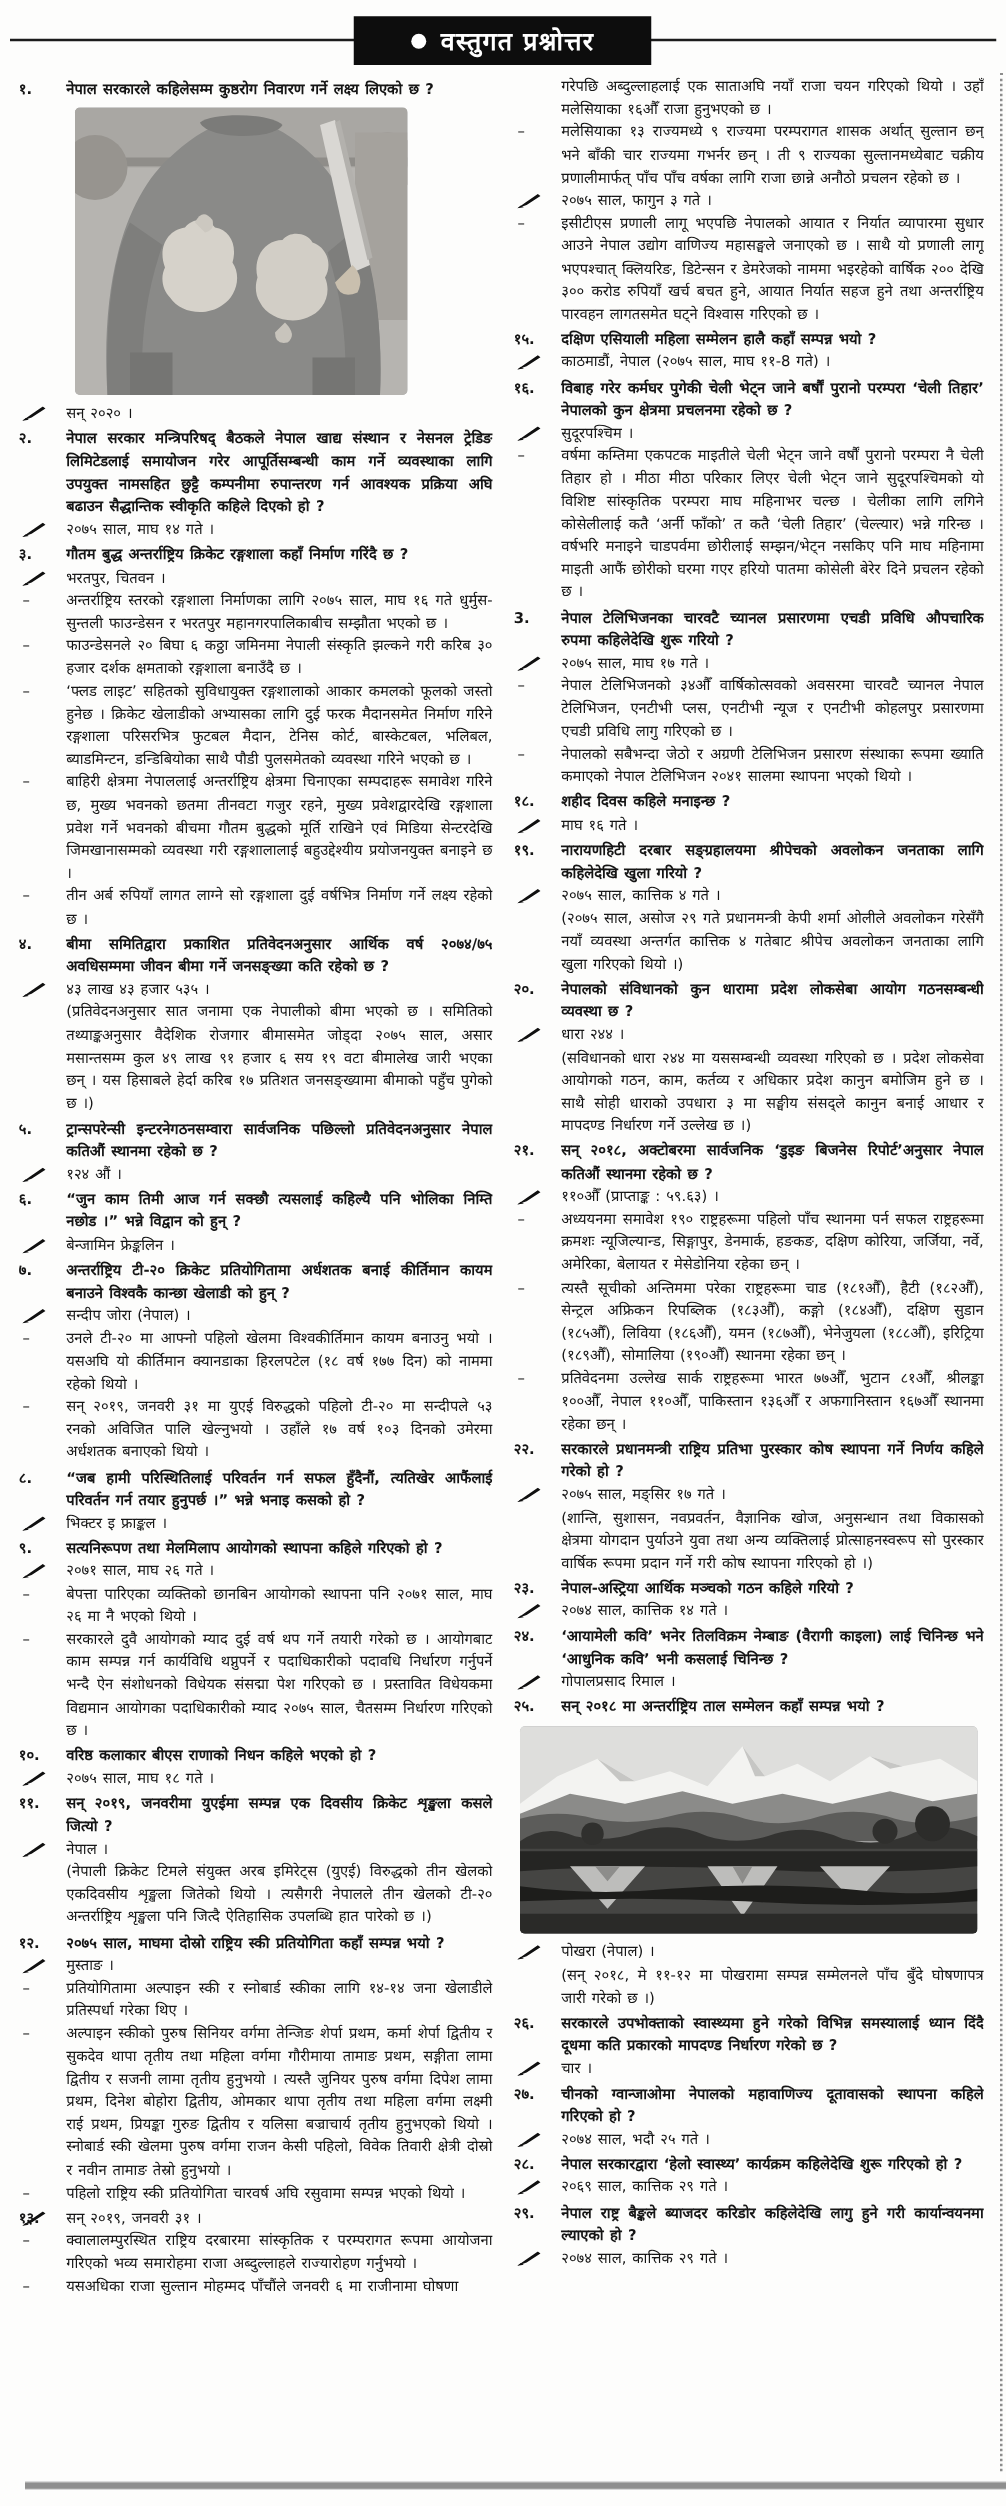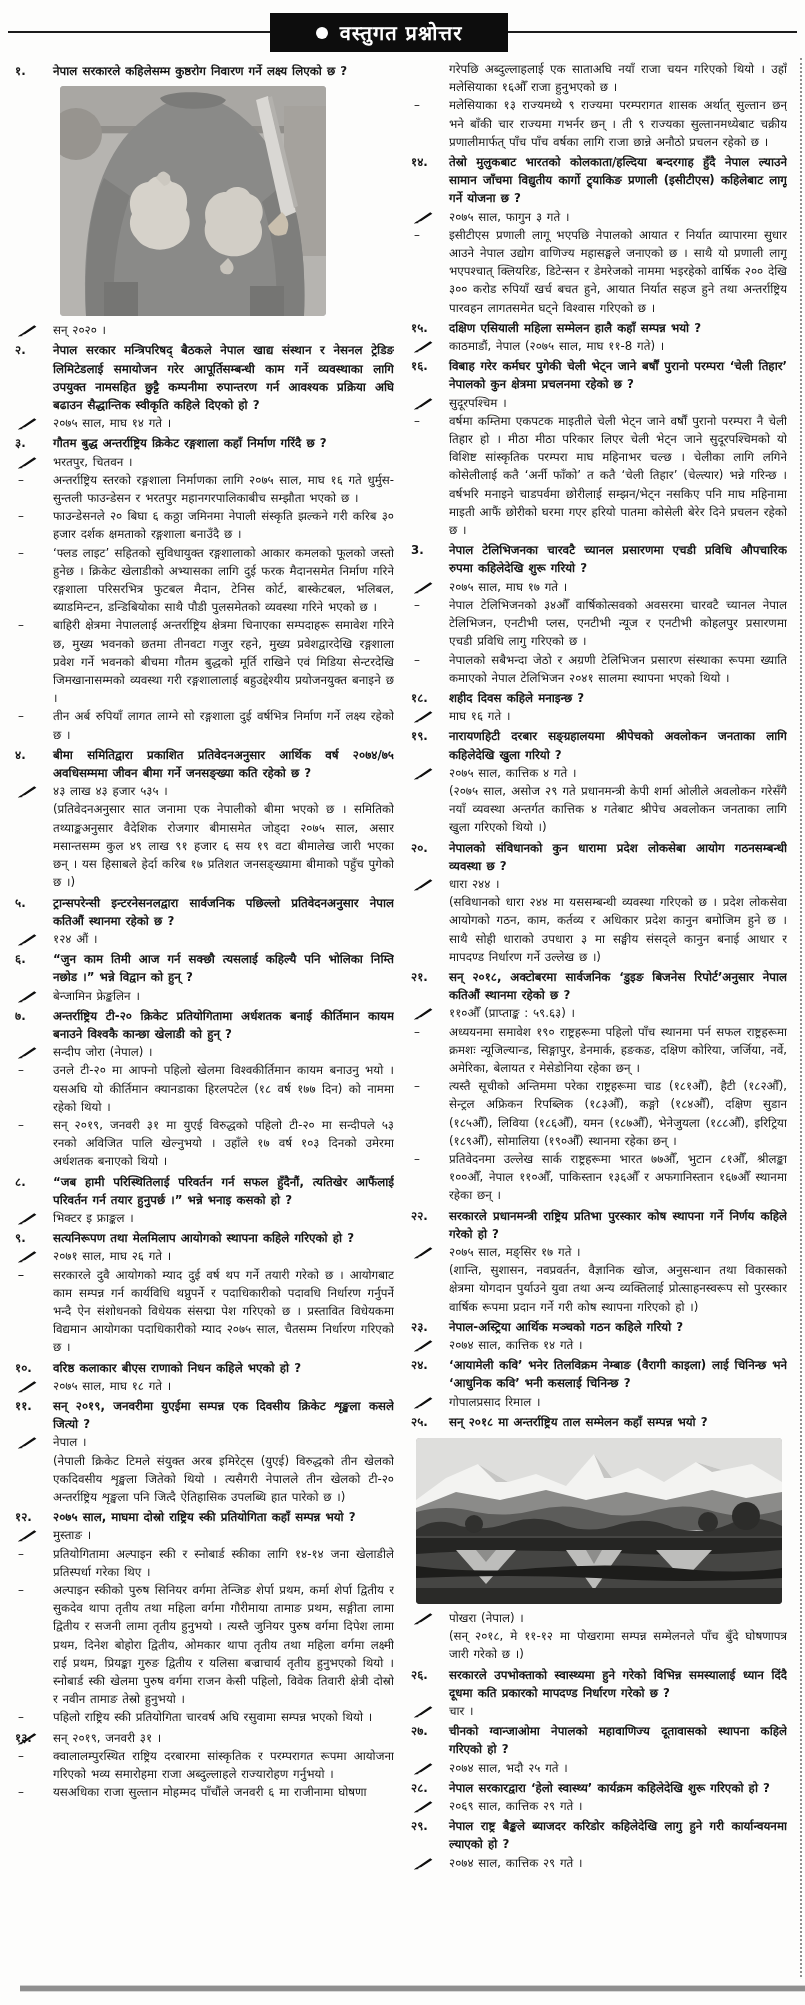--- a/index.html
+++ b/index.html
@@ -1,19 +1,19 @@
 <!DOCTYPE html>
 <html><head>
 <meta charset="utf-8">
 <style>
   html,body{margin:0;padding:0;background:#e9e9e9;}
   .page{position:relative;width:805px;height:2005px;background:#fdfdfc;overflow:hidden;
         color:#151515;font-family:"DejaVu Sans","Liberation Sans",sans-serif;}
   .top-rule{position:absolute;left:8px;right:8px;top:31px;height:2px;background:#1c1c1c;}
-  .header-box{position:absolute;left:270px;top:13px;width:238px;height:39px;background:#0d0d0d;
+  .header-box{position:absolute;left:283px;top:13px;width:238px;height:39px;background:#0d0d0d;
               display:flex;align-items:center;justify-content:center;gap:12px;}
   .header-bullet{width:12px;height:12px;border-radius:50%;background:#ffffff;flex:0 0 auto;}
   .page-title{color:#ffffff;font-size:20px;font-weight:700;letter-spacing:1px;white-space:nowrap;}
   .cols{position:absolute;top:60px;left:14px;width:779px;height:1914px;display:flex;gap:16px;}
   .col{overflow:hidden;height:100%;}
   .col-left{width:380px;}
   .col-right{width:377px;}
   .item{position:relative;padding-left:39px;font-size:11.8px;line-height:18.2px;text-align:justify;}
   .item .txt{word-spacing:1px;}
   .q{font-weight:700;margin-top:2px;}
@@ -111,21 +111,21 @@
         <div class="item a">
     <span class="marker"><svg class="pen" viewBox="0 0 22 13" aria-hidden="true">
               <path d="M0.6 12.5 L8.6 9.8 L20.6 1.9 L18.3 0.2 L7.3 7.9 Z"></path>
               <path d="M0.6 12.5 L6.2 11.8 L3.6 10.2 Z"></path>
             </svg></span><span class="txt">४३ लाख ४३ हजार ५३५ ।</span>
   </div>
         <div class="item n">
     <span class="txt">(प्रतिवेदनअनुसार सात जनामा एक नेपालीको बीमा भएको छ । समितिको तथ्याङ्कअनुसार वैदेशिक रोजगार बीमासमेत जोड्दा २०७५ साल, असार मसान्तसम्म कुल ४९ लाख ९१ हजार ६ सय १९ वटा बीमालेख जारी भएका छन् । यस हिसाबले हेर्दा करिब १७ प्रतिशत जनसङ्ख्यामा बीमाको पहुँच पुगेको छ ।)</span>
   </div>
         <div class="item q">
-    <span class="num">५.</span><span class="txt">ट्रान्सपरेन्सी इन्टरनेसनलद्वारा सार्वजनिक पछिल्लो प्रतिवेदनअनुसार नेपाल कतिऔं स्थानमा रहेको छ ?</span>
+    <span class="num">५.</span><span class="txt">ट्रान्सपरेन्सी इन्टरनेगठनसम्वारा सार्वजनिक पछिल्लो प्रतिवेदनअनुसार नेपाल कतिऔं स्थानमा रहेको छ ?</span>
   </div>
         <div class="item a">
     <span class="marker"><svg class="pen" viewBox="0 0 22 13" aria-hidden="true">
               <path d="M0.6 12.5 L8.6 9.8 L20.6 1.9 L18.3 0.2 L7.3 7.9 Z"></path>
               <path d="M0.6 12.5 L6.2 11.8 L3.6 10.2 Z"></path>
             </svg></span><span class="txt">१२४ औं ।</span>
   </div>
         <div class="item q">
     <span class="num">६.</span><span class="txt">“जुन काम तिमी आज गर्न सक्छौ त्यसलाई कहिल्यै पनि भोलिका निम्ति नछोड ।” भन्ने विद्वान को हुन् ?</span>
   </div>
@@ -162,21 +162,21 @@
         <div class="item q">
     <span class="num">९.</span><span class="txt">सत्यनिरूपण तथा मेलमिलाप आयोगको स्थापना कहिले गरिएको हो ?</span>
   </div>
         <div class="item a">
     <span class="marker"><svg class="pen" viewBox="0 0 22 13" aria-hidden="true">
               <path d="M0.6 12.5 L8.6 9.8 L20.6 1.9 L18.3 0.2 L7.3 7.9 Z"></path>
               <path d="M0.6 12.5 L6.2 11.8 L3.6 10.2 Z"></path>
             </svg></span><span class="txt">२०७१ साल, माघ २६ गते ।</span>
   </div>
         <div class="item d">
-    <span class="dash">–</span>
+    <span class="dash">–</span><span class="txt">बेपत्ता पारिएका व्यक्तिको छानबिन आयोगको स्थापना पनि २०७१ साल, माघ २६ मा नै भएको थियो ।</span>
   </div>
         <div class="item d">
     <span class="dash">–</span><span class="txt">सरकारले दुवै आयोगको म्याद दुई वर्ष थप गर्ने तयारी गरेको छ । आयोगबाट काम सम्पन्न गर्न कार्यविधि थप्नुपर्ने र पदाधिकारीको पदावधि निर्धारण गर्नुपर्ने भन्दै ऐन संशोधनको विधेयक संसद्मा पेश गरिएको छ । प्रस्तावित विधेयकमा विद्यमान आयोगका पदाधिकारीको म्याद २०७५ साल, चैतसम्म निर्धारण गरिएको छ ।</span>
   </div>
         <div class="item q">
     <span class="num">१०.</span><span class="txt">वरिष्ठ कलाकार बीएस राणाको निधन कहिले भएको हो ?</span>
   </div>
         <div class="item a">
     <span class="marker"><svg class="pen" viewBox="0 0 22 13" aria-hidden="true">
               <path d="M0.6 12.5 L8.6 9.8 L20.6 1.9 L18.3 0.2 L7.3 7.9 Z"></path>
@@ -228,23 +228,20 @@
         <div class="item d">
     <span class="dash">–</span><span class="txt">यसअधिका राजा सुल्तान मोहम्मद पाँचौंले जनवरी ६ मा राजीनामा घोषणा</span>
   </div>
       </div>
     <div class="col col-right">
         <div class="item n">
     <span class="txt">गरेपछि अब्दुल्लाहलाई एक साताअघि नयाँ राजा चयन गरिएको थियो । उहाँ मलेसियाका १६औँ राजा हुनुभएको छ ।</span>
   </div>
         <div class="item d">
     <span class="dash">–</span><span class="txt">मलेसियाका १३ राज्यमध्ये ९ राज्यमा परम्परागत शासक अर्थात् सुल्तान छन् भने बाँकी चार राज्यमा गभर्नर छन् । ती ९ राज्यका सुल्तानमध्येबाट चक्रीय प्रणालीमार्फत् पाँच पाँच वर्षका लागि राजा छान्ने अनौठो प्रचलन रहेको छ ।</span>
-  </div>
-        <div class="item q">
-    <span class="num">१४.</span><span class="txt">तेस्रो मुलुकबाट भारतको कोलकाता/हल्दिया बन्दरगाह हुँदै नेपाल ल्याउने सामान जाँचमा विद्युतीय कार्गो ट्र्याकिङ प्रणाली (इसीटीएस) कहिलेबाट लागू गर्ने योजना छ ?</span>
   </div>
         <div class="item a">
     <span class="marker"><svg class="pen" viewBox="0 0 22 13" aria-hidden="true">
               <path d="M0.6 12.5 L8.6 9.8 L20.6 1.9 L18.3 0.2 L7.3 7.9 Z"></path>
               <path d="M0.6 12.5 L6.2 11.8 L3.6 10.2 Z"></path>
             </svg></span><span class="txt">२०७५ साल, फागुन ३ गते ।</span>
   </div>
         <div class="item d">
     <span class="dash">–</span><span class="txt">इसीटीएस प्रणाली लागू भएपछि नेपालको आयात र निर्यात व्यापारमा सुधार आउने नेपाल उद्योग वाणिज्य महासङ्घले जनाएको छ । साथै यो प्रणाली लागू भएपश्चात् क्लियरिङ, डिटेन्सन र डेमरेजको नाममा भइरहेको वार्षिक २०० देखि ३०० करोड रुपियाँ खर्च बचत हुने, आयात निर्यात सहज हुने तथा अन्तर्राष्ट्रिय पारवहन लागतसमेत घट्ने विश्वास गरिएको छ ।</span>
   </div>

